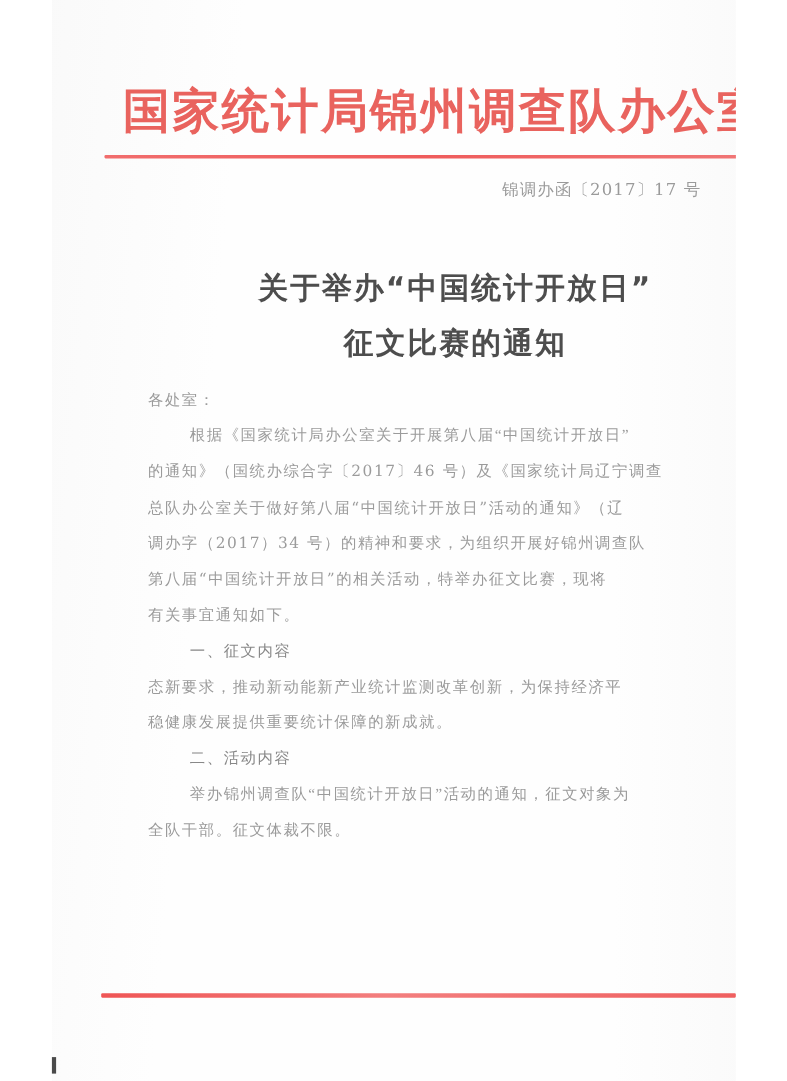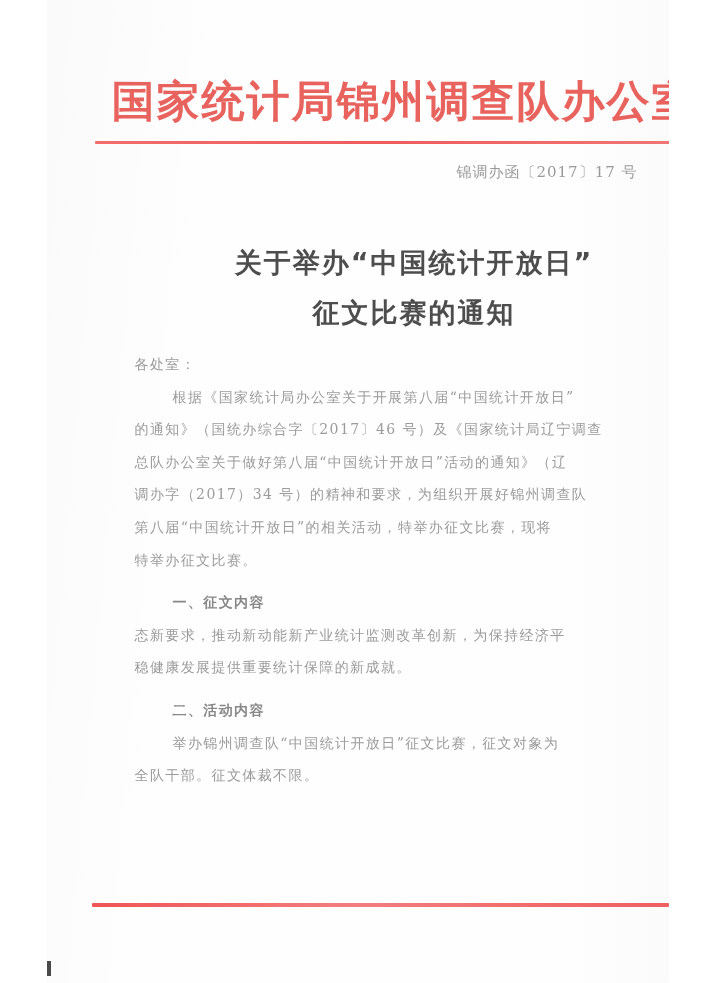--- a/index.html
+++ b/index.html
@@ -120,28 +120,27 @@
   .body-line {
     font-family: "DejaVu Serif", "Liberation Serif", serif;
     font-size: 14px;
     color: #9b9b9b;
     letter-spacing: 1.4px;
     line-height: 32.6px;
     white-space: nowrap;
   }
   .body-line.indent {
     text-indent: 38px;
+    font-family: Liberation Serif, serif;
   }
   .body-line.heading {
     text-indent: 38px;
     color: #888888;
   }
   .body-line.spacer-before {
-    margin-top: 10px;
-    font-weight: bold;
   }
 
   .footer-rule {
     position: absolute;
     top: 903px;
     left: 45px;
     width: 577px;
     height: 4px;
     background: linear-gradient(90deg, #ef5555 0%, #f37e7e 45%, #ef5f5f 100%);
     border-radius: 1px;
@@ -172,29 +171,29 @@
 
   <div class="body-block">
 
     <div class="body-line">各处室：</div>
 
     <div class="body-line indent">根据《国家统计局办公室关于开展第八届“中国统计开放日”</div>
     <div class="body-line">的通知》（国统办综合字〔2017〕46 号）及《国家统计局辽宁调查</div>
     <div class="body-line">总队办公室关于做好第八届“中国统计开放日”活动的通知》（辽</div>
     <div class="body-line">调办字（2017）34 号）的精神和要求，为组织开展好锦州调查队</div>
     <div class="body-line">第八届“中国统计开放日”的相关活动，特举办征文比赛，现将</div>
-    <div class="body-line">特举办征文比赛。</div>
+    <div class="body-line">有关事宜通知如下。</div>
 
     <div class="body-line heading spacer-before">一、征文内容</div>
 
     <div class="body-line">态新要求，推动新动能新产业统计监测改革创新，为保持经济平</div>
     <div class="body-line">稳健康发展提供重要统计保障的新成就。</div>
 
     <div class="body-line heading spacer-before">二、活动内容</div>
 
-    <div class="body-line indent">举办锦州调查队“中国统计开放日”征文比赛，征文对象为</div>
+    <div class="body-line indent">举办锦州调查队“中国统计开放日”活动的通知，征文对象为</div>
     <div class="body-line">全队干部。征文体裁不限。</div>
 
   </div>
 
   <div class="footer-rule"></div>
 
 </div>
 
 </body></html>

